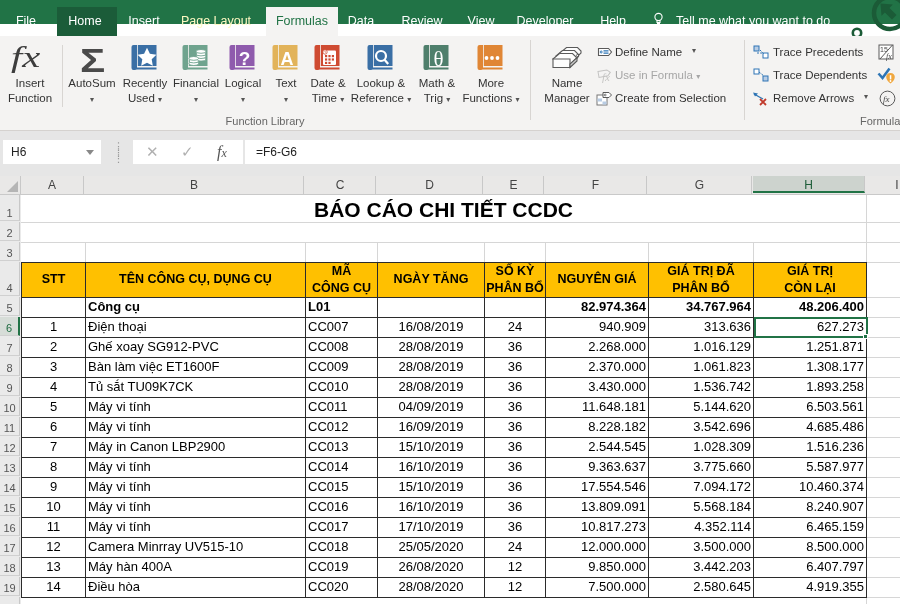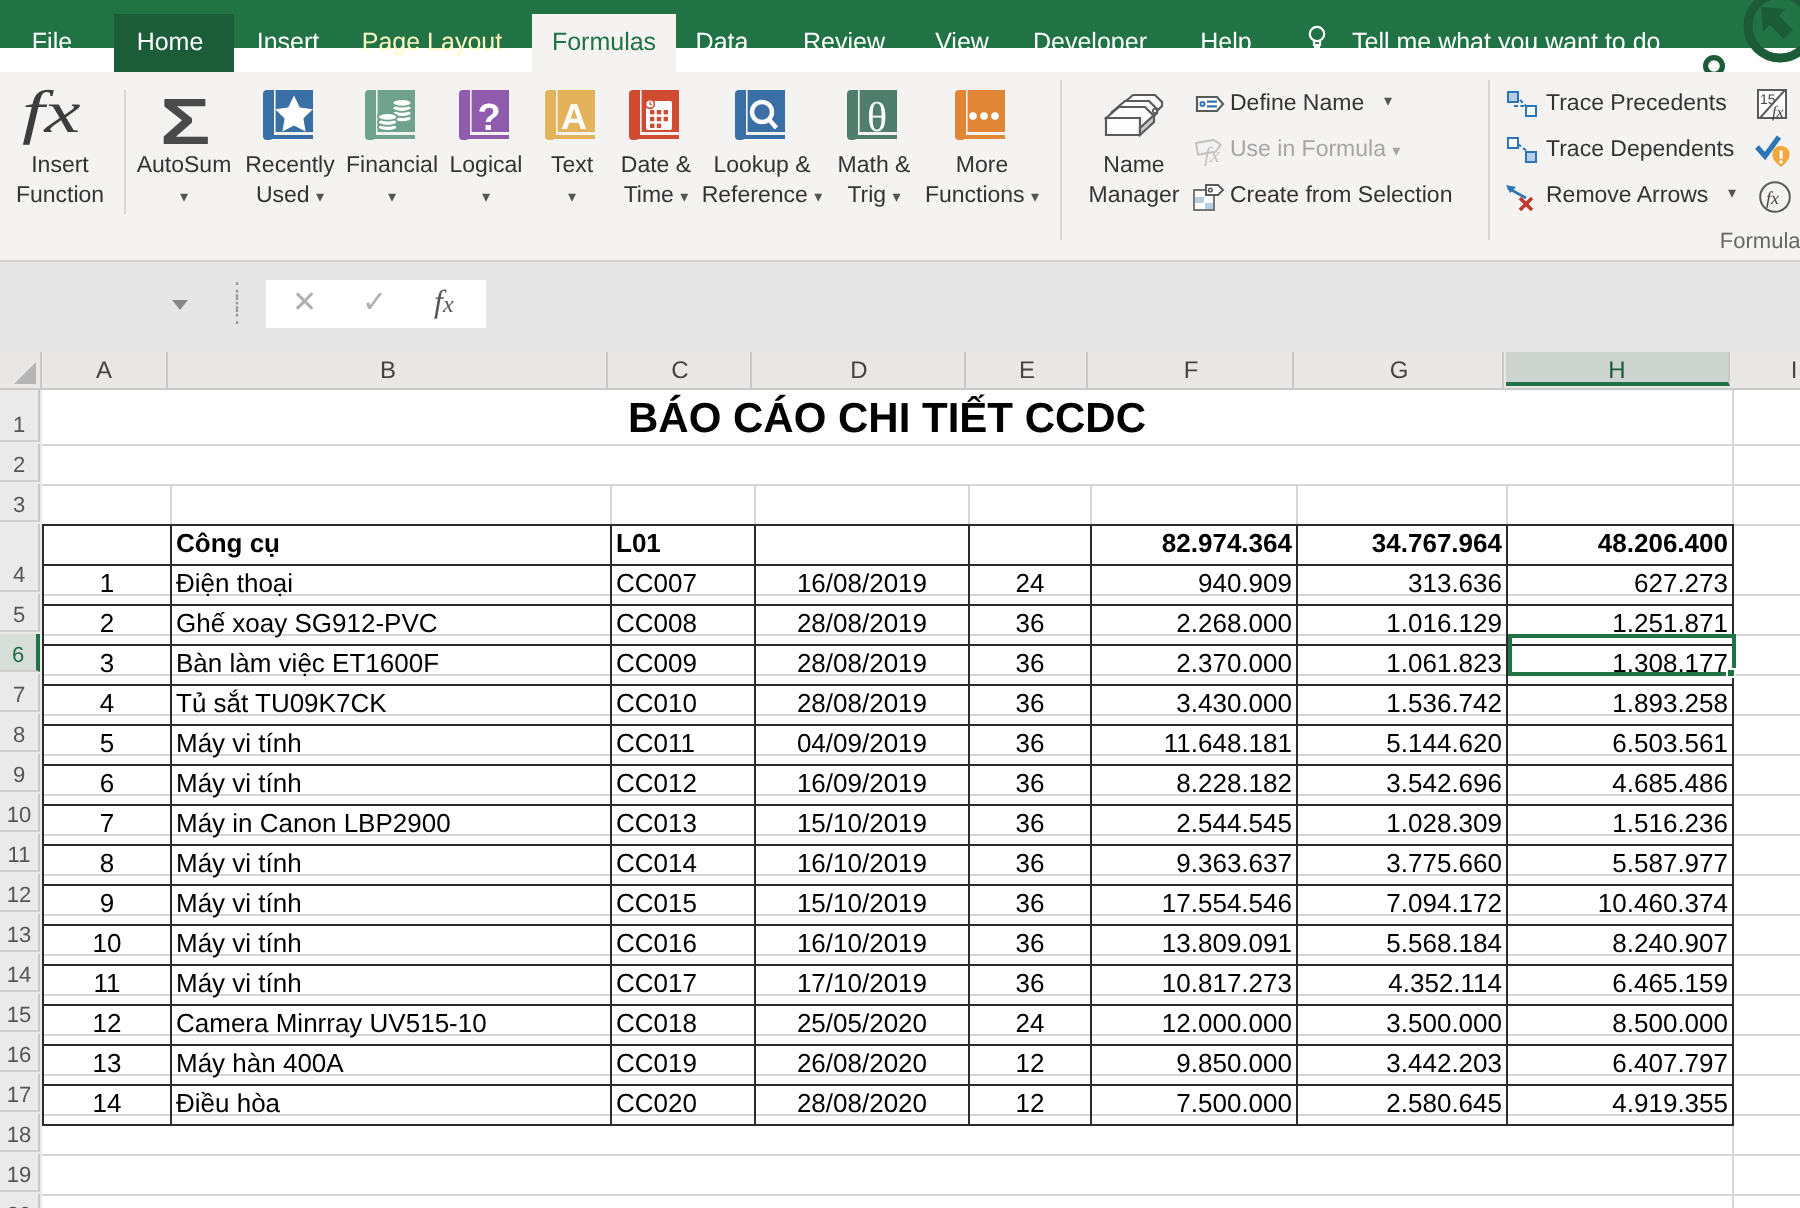--- a/index.html
+++ b/index.html
@@ -170,20 +170,21 @@
       <path d="M3.5 23.5 h22 v2 h-22 z" fill="#e08635"></path>
       <rect x="6.8" y="1" width="18.7" height="21" fill="#e08635"></rect>
       <g fill="#fff">
         <circle cx="9.5" cy="14" r="1.9"></circle>
         <circle cx="15" cy="14" r="1.9"></circle>
         <circle cx="20.5" cy="14" r="1.9"></circle>
       </g>
     </svg>
     <div class="rlab" style="left:436px;top:40px;width:110px">More</div>
     <div class="rlab" style="left:436px;top:55px;width:110px">Functions <span class="da">▾</span></div>
+<div class="glab" style="left:180px;width:170px">Function Library</div>
 <div class="vsep2" style="left:530px"></div>
 <svg class="abs" style="left:550px;top:8px" width="34" height="28" viewBox="0 0 34 28">
 <g fill="#fdfdfd" stroke="#5a5a5a" stroke-width="1.1">
 <path d="M10 9 l6.5-5.5 h11 l3.5 3.5 v2 l-5 5 z"></path>
 <path d="M6 12 l6.5-5.5 h12 l4 4 v2 l-5 5 z"></path>
 <path d="M3 15 l6.5-5.5 h13 l4.5 4.5 -6.5 6 z"></path>
 <path d="M3 15 h17 v8.5 h-17 z"></path>
 <path d="M20 23.5 l7 -6.5 v-3.5 l-7 6.5 z" fill="#c9c9c9"></path>
 </g>
 <circle cx="27.5" cy="11.5" r="1.1" fill="none" stroke="#5a5a5a" stroke-width=".9"></circle>
@@ -242,27 +243,29 @@
 <rect x="12.8" y="8.2" width="1.5" height="4.2" fill="#fff"></rect>
       <circle cx="13.5" cy="14" r=".9" fill="#fff"></circle>
 </svg>
 <svg class="abs" style="left:879px;top:54px" width="17" height="17" viewBox="0 0 17 17">
 <circle cx="8.5" cy="8.5" r="7.4" fill="none" stroke="#5a5a5a" stroke-width="1"></circle>
 <text x="4" y="12" font-size="9" font-style="italic" fill="#444" font-family="Liberation Serif">fx</text>
     </svg>
 <div class="glab" style="left:800px;width:170px">Formula A</div>
   </div>
 <div id="fbar">
+<div id="nbox">H6</div>
     <div id="nboxa"></div>
 <div class="abs" style="left:113px;top:12px;color:#999;font-size:11px;line-height:6px">⋮<br>⋮<br>⋮</div>
 <div id="fbtns">
 <span class="abs" style="left:13px;top:0;font-size:15px;color:#b0b0b0;line-height:24px">✕</span>
 <span class="abs" style="left:48px;top:0;font-size:15px;color:#b0b0b0;line-height:24px">✓</span>
 <span class="abs" style="left:84px;top:0;font-family:'Liberation Serif',serif;font-style:italic;font-size:16px;color:#555;line-height:24px">f<span style="font-size:12px">x</span></span>
 </div>
+<div id="finput">=F6-G6</div>
 </div>
 <div id="chead">
 <div class="ch" style="left:21px;width:63px">A</div>
 <div class="ch" style="left:85px;width:219px">B</div>
 <div class="ch" style="left:305px;width:71px">C</div>
 <div class="ch" style="left:377px;width:106px">D</div>
 <div class="ch" style="left:484px;width:60px">E</div>
 <div class="ch" style="left:545px;width:102px">F</div>
 <div class="ch" style="left:648px;width:104px">G</div>
 <div class="ch chsel" style="left:753px;width:112px">H</div>
@@ -366,20 +369,30 @@
 <col style="width:64px">
 <col style="width:220px">
 <col style="width:72px">
 <col style="width:107px">
 <col style="width:61px">
 <col style="width:103px">
 <col style="width:105px">
 <col style="width:113px">
 </colgroup>
 <tbody>
+        <tr class="hdr" style="height:35px">
+<td class="c">STT</td>
+<td class="c">TÊN CÔNG CỤ, DỤNG CỤ</td>
+<td class="c">MÃ<br>CÔNG CỤ</td>
+<td class="c">NGÀY TĂNG</td>
+<td class="c">SỐ KỲ<br>PHÂN BỔ</td>
+<td class="c">NGUYÊN GIÁ</td>
+<td class="c">GIÁ TRỊ ĐÃ<br>PHÂN BỔ</td>
+<td class="c">GIÁ TRỊ<br>CÒN LẠI</td>
+</tr>
 <tr style="height:20px" class="b">
 <td class="c"></td>
 <td class="l">Công cụ</td>
 <td class="l">L01</td>
 <td class="c"></td>
 <td class="c"></td>
 <td class="r">82.974.364</td>
 <td class="r">34.767.964</td>
 <td class="r">48.206.400</td>
 </tr>

